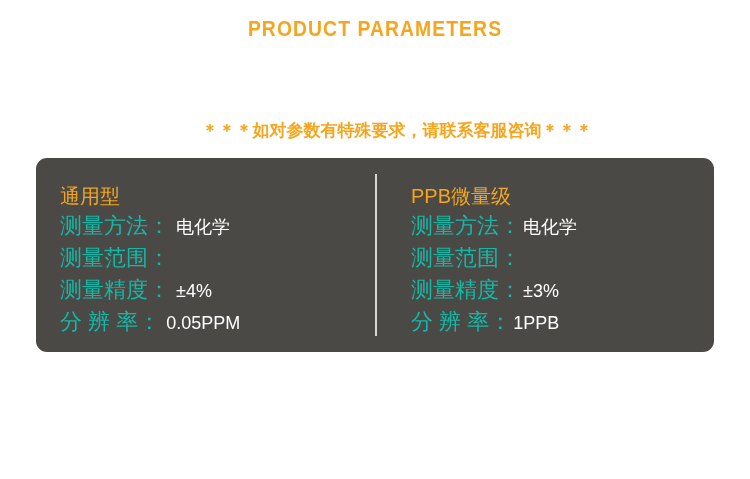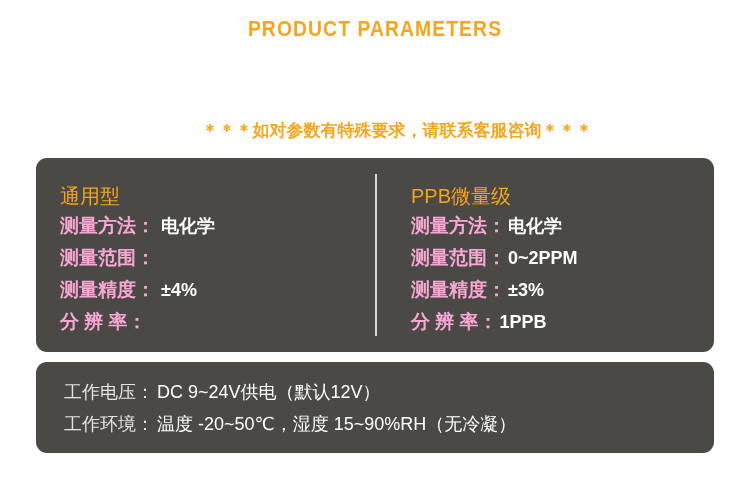--- a/index.html
+++ b/index.html
@@ -75,29 +75,29 @@
   }
 
   .spec-list { position:absolute; top:52px; left:0; width:100%; }
   .spec-row {
     display:flex;
     align-items:baseline;
     height:32px;
     white-space:nowrap;
   }
   .spec-label {
-    color:#f9a8d4;
-    font-size:19px;
-    font-weight:700;
+    color:#14b8a6;
+    font-size:22px;
+    font-weight:400;
     line-height:32px;
   }
   .spec-value {
     color:#FFFFFF;
     font-size:18px;
-    font-weight:700;
+    font-weight:400;
     line-height:32px;
     margin-left:6px;
   }
   #col-ppb .spec-value { margin-left:2px; }
 
   
   .env-list { position:absolute; top:14px; left:28px; }
   .env-row {
     display:flex;
     align-items:baseline;
@@ -137,54 +137,42 @@
         </div>
         <div class="spec-row">
           <span class="spec-label">测量范围：</span>
         </div>
         <div class="spec-row">
           <span class="spec-label">测量精度：</span>
           <span class="spec-value">±4%</span>
         </div>
         <div class="spec-row">
           <span class="spec-label">分 辨 率：</span>
+          <span class="spec-value">0.05PPM</span>
         </div>
       </div>
     </div>
 
     <div class="col" id="col-ppb">
       <div class="col-title">PPB微量级</div>
       <div class="spec-list">
         <div class="spec-row">
           <span class="spec-label">测量方法：</span>
           <span class="spec-value">电化学</span>
         </div>
         <div class="spec-row">
           <span class="spec-label">测量范围：</span>
-          <span class="spec-value">0~2PPM</span>
         </div>
         <div class="spec-row">
           <span class="spec-label">测量精度：</span>
           <span class="spec-value">±3%</span>
         </div>
         <div class="spec-row">
           <span class="spec-label">分 辨 率：</span>
           <span class="spec-value">1PPB</span>
         </div>
       </div>
     </div>
 
   </div>
 
-  <div class="panel" id="panel-env">
-    <div class="env-list">
-      <div class="env-row">
-        <span class="env-label">工作电压：</span>
-        <span class="env-value">DC 9~24V供电（默认12V）</span>
-      </div>
-      <div class="env-row">
-        <span class="env-label">工作环境：</span>
-        <span class="env-value">温度 -20~50℃，湿度 15~90%RH（无冷凝）</span>
-      </div>
-    </div>
-  </div>
 
 </div>
 
 </body></html>

